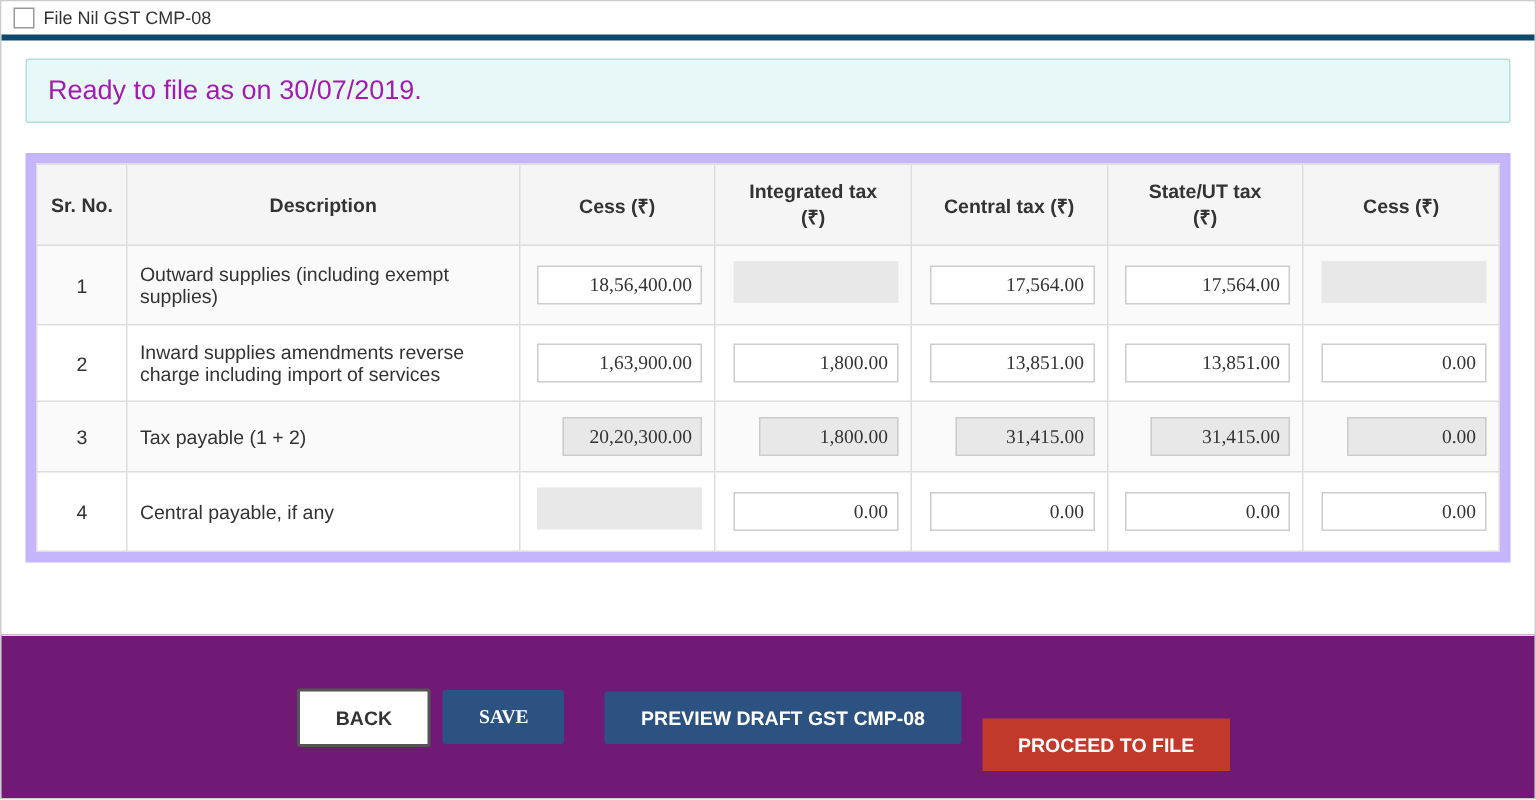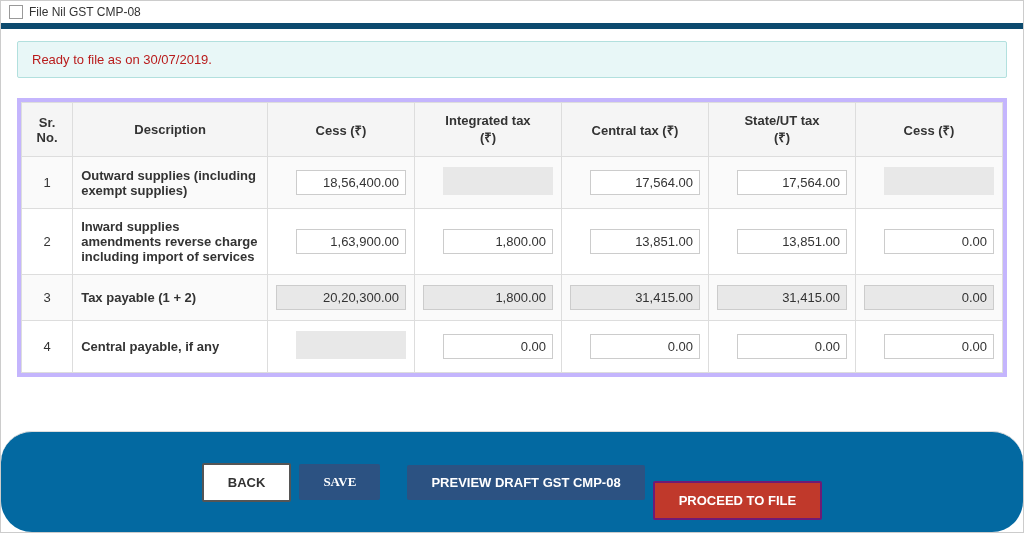--- a/index.html
+++ b/index.html
@@ -18,21 +18,21 @@
       background: #fff;
       border: 1px solid #ccc;
       display: flex;
       flex-direction: column;
     }
     .title-bar {
       display: flex;
       align-items: center;
       padding: 4px 8px;
       background: #fff;
-      border-bottom: 6px solid #0c4a6e;
+      border-bottom: 4px solid #0c4a6e;
       font-size: 12px;
       color: #333;
       gap: 6px;
     }
     .title-bar-checkbox {
       width: 14px;
       height: 14px;
       border: 1px solid #999;
       background: #fff;
     }
@@ -47,27 +47,27 @@
       margin-bottom: 4px;
     }
     .section-header p {
       font-size: 13px;
     }
     .ready-notice {
       background: #e8f7f7;
       border: 1px solid #b2e0de;
       margin: 12px 16px;
       padding: 10px 14px;
-      color: #b91c1c;
-      font-size: 13px;
+      color: #a21caf;
+      font-size: 18px;
       border-radius: 2px;
     }
     .table-container {
       margin: 8px 16px;
-      border: 4px solid #c4b5fd;
+      border: 7px solid #c4b5fd;
     }
     table {
       width: 100%;
       border-collapse: collapse;
     }
     thead tr {
       background: #f5f5f5;
     }
     thead th {
       border: 1px solid #ddd;
@@ -88,54 +88,53 @@
       padding: 10px 8px;
       font-size: 13px;
       color: #333;
     }
     td.sr-no {
       text-align: center;
       width: 60px;
     }
     td.description {
       width: 260px;
-      font-weight: bold;
     }
     td.value-cell {
       text-align: right;
       width: 130px;
+      font-family: Liberation Serif, serif;
     }
     .input-like {
       background: #fff;
       border: 1px solid #ccc;
       padding: 4px 6px;
       text-align: right;
       display: inline-block;
       width: 110px;
       font-size: 13px;
     }
     .input-like-grey {
       background: #e8e8e8;
       border: 1px solid #ccc;
       padding: 4px 6px;
       text-align: right;
       display: inline-block;
-      width: 130px;
+      width: 93px;
       font-size: 13px;
     }
     .footer-bar {
       margin-top: auto;
       border-top: 1px solid #ddd;
       padding: 12px 16px;
-      background: #0369a1;
+      background: #701a75;
       display: flex;
       justify-content: center;
       gap: 8px;
       align-items: center;
-      border-radius: 31px;
     }
     .btn {
       padding: 10px 24px;
       font-size: 13px;
       font-weight: bold;
       cursor: pointer;
       border: none;
       border-radius: 2px;
     }
     .btn-back {
@@ -149,21 +148,21 @@
       font-family: Liberation Serif, serif;
     }
     .btn-preview {
       background: #2c5282;
       color: #fff;
       margin-left: 19px;
     }
     .btn-proceed {
       background: #c0392b;
       color: #fff;
-      border: 2px solid #701a75;
+      border: 6px solid #701a75;
       margin-top: 37px;
     }
     .empty-cell {
       background: #e8e8e8;
       width: 110px;
       height: 28px;
       display: inline-block;
     }
   </style>
 </head>

